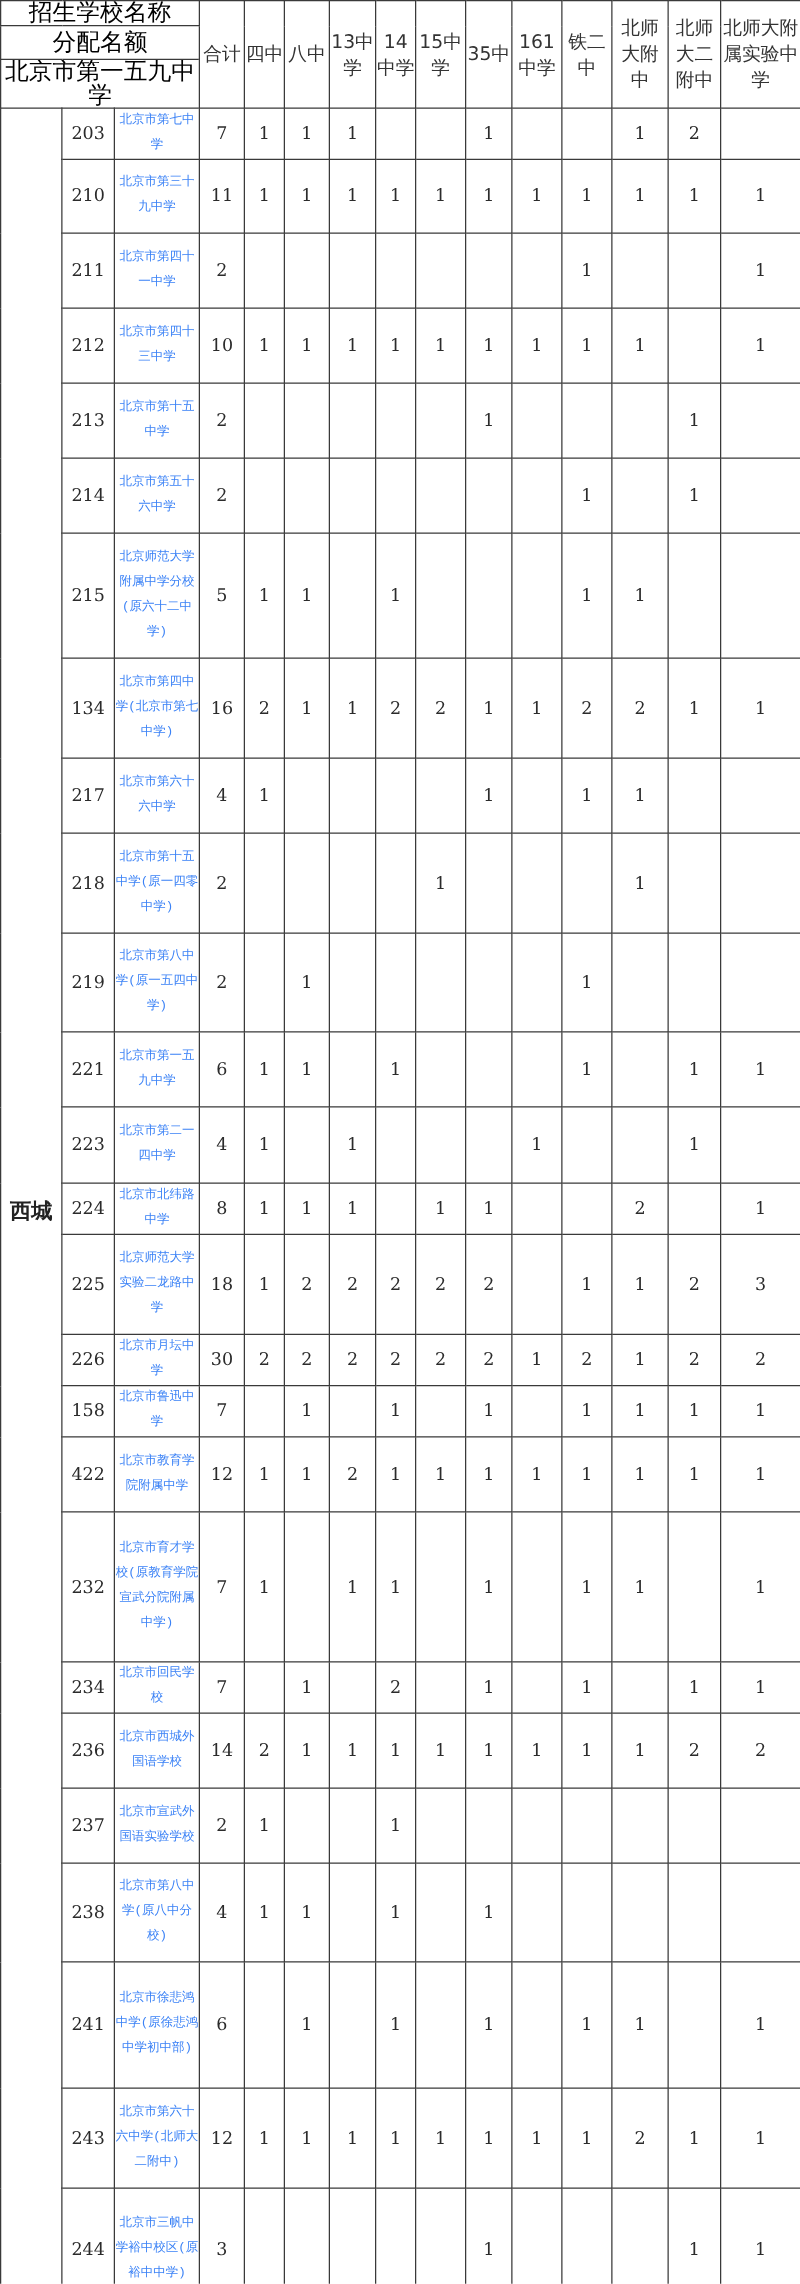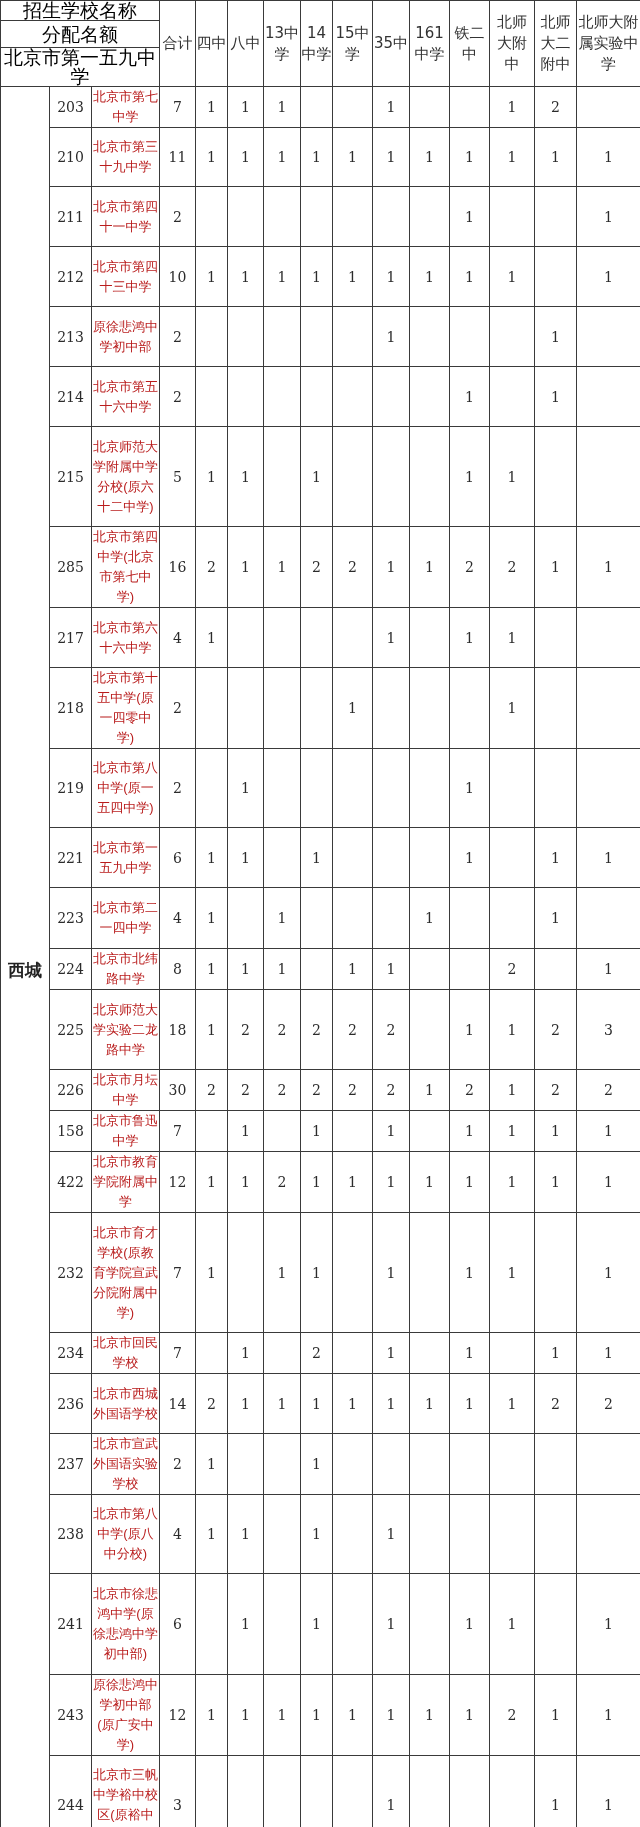--- a/index.html
+++ b/index.html
@@ -16,21 +16,21 @@
   table.alloc td, table.alloc th {
     border: 1px solid #3a3a3a;
     padding: 0;
     text-align: center;
     vertical-align: middle;
     font-weight: normal;
     overflow: hidden;
   }
   .hdr { font-family: "DejaVu Sans", "Liberation Sans", sans-serif; font-size: 15px; line-height: 21px; color:#333; }
   .hdr-top { font-family: "DejaVu Sans", "Liberation Sans", sans-serif; font-size: 19px; line-height: 19px; color:#000000; }
-  .name { font-family: Liberation Sans, sans-serif; font-size: 13px; line-height: 20px; color:#b91c1c; padding: 0 2px; word-break: break-all; }
+  .name { font-family: Liberation Mono, monospace; font-size: 10px; line-height: 20px; color:#3b82f6; padding: 0 2px; word-break: break-all; }
   .code { font-size: 14px; }
   .num { font-size: 14px; }
   .district { font-family: "DejaVu Sans", "Liberation Sans", sans-serif; font-weight: bold !important; font-size: 17px; color:#222; }
 </style>
 </head>
 <body>
 
 <table class="alloc">
   <colgroup>
     <col style="width:49px">
@@ -131,21 +131,21 @@
         <td class="num">1</td>
         <td class="num">1</td>
         <td class="num">1</td>
         <td class="num">1</td>
         <td class="num">1</td>
         <td class="num"></td>
         <td class="num">1</td>
       </tr>
       <tr style="height: 60px;">
         <td class="code">213</td>
-        <td class="name">原徐悲鸿中学初中部</td>
+        <td class="name">北京市第十五中学</td>
         <td class="num">2</td>
         <td class="num"></td>
         <td class="num"></td>
         <td class="num"></td>
         <td class="num"></td>
         <td class="num"></td>
         <td class="num">1</td>
         <td class="num"></td>
         <td class="num"></td>
         <td class="num"></td>
@@ -178,21 +178,21 @@
         <td class="num">1</td>
         <td class="num"></td>
         <td class="num"></td>
         <td class="num"></td>
         <td class="num">1</td>
         <td class="num">1</td>
         <td class="num"></td>
         <td class="num"></td>
       </tr>
       <tr style="height: 80px;">
-        <td class="code">285</td>
+        <td class="code">134</td>
         <td class="name">北京市第四中学(北京市第七中学)</td>
         <td class="num">16</td>
         <td class="num">2</td>
         <td class="num">1</td>
         <td class="num">1</td>
         <td class="num">2</td>
         <td class="num">2</td>
         <td class="num">1</td>
         <td class="num">1</td>
         <td class="num">2</td>
@@ -451,21 +451,21 @@
         <td class="num"></td>
         <td class="num">1</td>
         <td class="num"></td>
         <td class="num">1</td>
         <td class="num">1</td>
         <td class="num"></td>
         <td class="num">1</td>
       </tr>
       <tr style="height: 80px;">
         <td class="code">243</td>
-        <td class="name">原徐悲鸿中学初中部(原广安中学)</td>
+        <td class="name">北京市第六十六中学(北师大二附中)</td>
         <td class="num">12</td>
         <td class="num">1</td>
         <td class="num">1</td>
         <td class="num">1</td>
         <td class="num">1</td>
         <td class="num">1</td>
         <td class="num">1</td>
         <td class="num">1</td>
         <td class="num">1</td>
         <td class="num">2</td>

